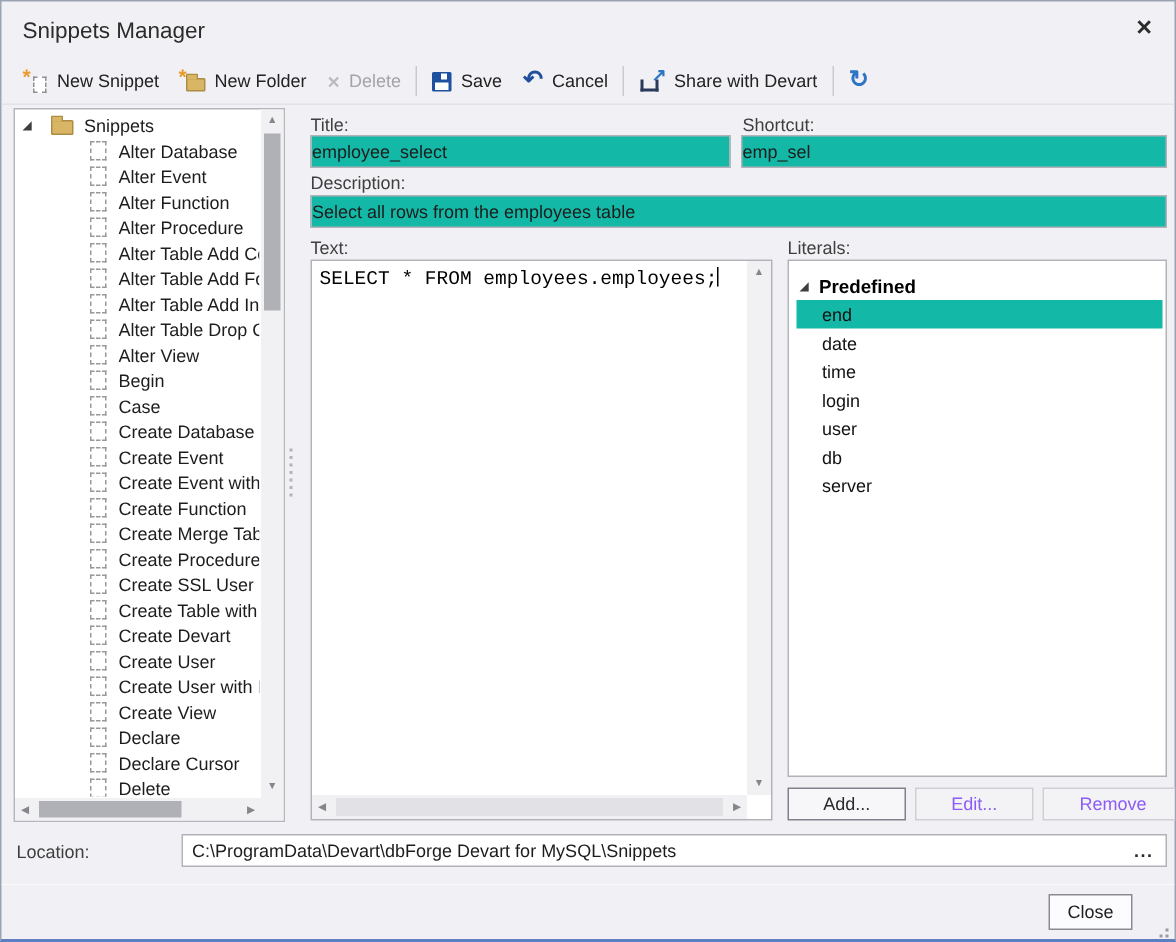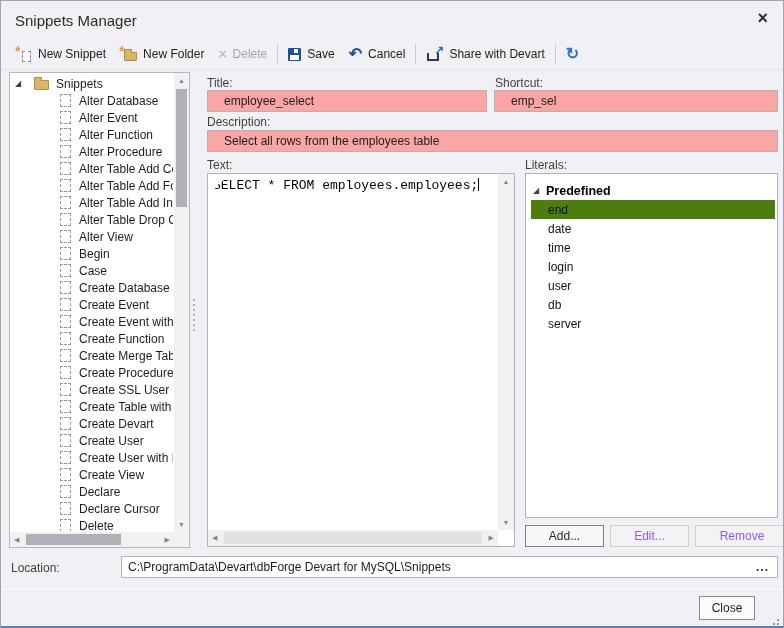--- a/index.html
+++ b/index.html
@@ -55,37 +55,37 @@
   .hsb .left{top:4px;left:4px;}
   .hsb .right{top:4px;right:4px;}
   .thumb{position:absolute;background:#b0b1b6;}
   .corner{position:absolute;right:0;bottom:0;width:15px;height:15px;background:#f1f1f4;}
 
   .splitter{position:absolute;left:192px;top:298px;width:2px;height:2px;background:#b3b4b8;
     box-shadow:0 5px #b3b4b8,0 10px #b3b4b8,0 15px #b3b4b8,0 20px #b3b4b8,0 25px #b3b4b8,0 30px #b3b4b8;}
 
   
   .flabel{position:absolute;font-size:12px;color:#3f3f3f;}
-  .finput{position:absolute;height:22px;background:#fca5a5;border:1px solid #b2b2b8;font-family:"Liberation Sans",sans-serif;font-size:12px;color:#1c1c1c;padding:0 16px;outline:none;}
+  .finput{position:absolute;height:22px;background:#14b8a6;border:1px solid #b2b2b8;font-family:"Liberation Sans",sans-serif;font-size:12px;color:#1c1c1c;padding:0 0;outline:none;}
 
   
   .editor{position:absolute;left:206px;top:172px;width:308px;height:374px;background:#fff;border:1px solid #b2b2b8;}
-  .code{position:absolute;left:1px;top:1px;right:16px;bottom:16px;font-family:"Liberation Mono",monospace;font-size:13px;color:#000;padding:3px 0 0 4px;white-space:pre;overflow:hidden;border-radius:32px;}
+  .code{position:absolute;left:1px;top:1px;right:16px;bottom:16px;font-family:"Liberation Mono",monospace;font-size:13px;color:#000;padding:3px 0 0 4px;white-space:pre;overflow:hidden;}
   .caret{display:inline-block;width:0;height:13px;border-left:1px solid #000;vertical-align:-2px;}
   .editor .vsb{width:16px;bottom:16px;}
   .editor .hsb{right:16px;height:16px;}
   .editor .corner{width:16px;height:16px;background:#fff;}
   .editor .hsb .thumb{left:16px;right:16px;top:2px;bottom:2px;background:#e2e2e6;}
 
   
   .litbox{position:absolute;left:524px;top:172px;width:253px;height:345px;background:#fff;border:1px solid #b2b2b8;padding-top:7px;overflow:hidden;}
   .lrow{height:19px;display:flex;align-items:center;font-size:12px;color:#121212;margin:0 2px 0 5px;padding-left:17px;cursor:default;}
   .lrow.group{padding-left:2px;font-weight:bold;font-size:12.5px;color:#000;}
   .lrow.group .expander{width:13px;font-size:8px;color:#3f3f3f;font-weight:normal;}
-  .lrow.selected{background:#4d7c0f;}
+  .lrow.selected{background:#14b8a6;}
 
   .pbtn{position:absolute;top:524px;height:22px;font-size:12px;text-align:center;line-height:20px;cursor:pointer;}
   .pbtn.enabled{background:#f7f7fa;border:1px solid #80808a;color:#2a2a2a;}
   .pbtn.disabled{background:#f3f3f6;border:1px solid #cfcfd4;color:#8b5cf6;cursor:default;}
 
   
   .loc-input{position:absolute;left:120px;top:555px;width:657px;height:22px;background:#fff;border:1px solid #b2b2b8;display:flex;align-items:center;font-size:12px;color:#1c1c1c;padding:0 6px;}
   .browse{margin-left:auto;font-weight:bold;letter-spacing:1px;color:#2a2a2a;cursor:pointer;padding:0 2px;}
 
   .hr{position:absolute;left:0;right:0;top:588px;height:1px;background:#d7d7db;border-bottom:1px solid #fbfbfd;}

